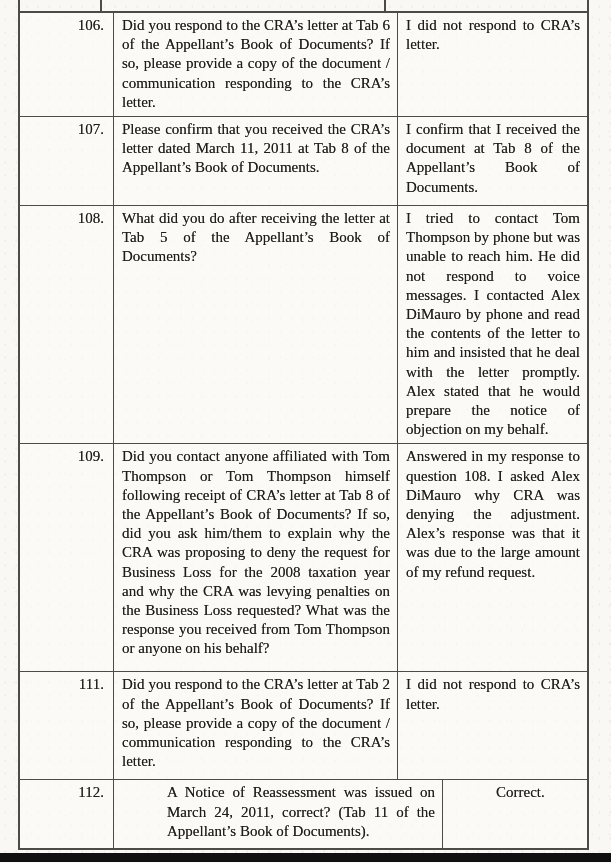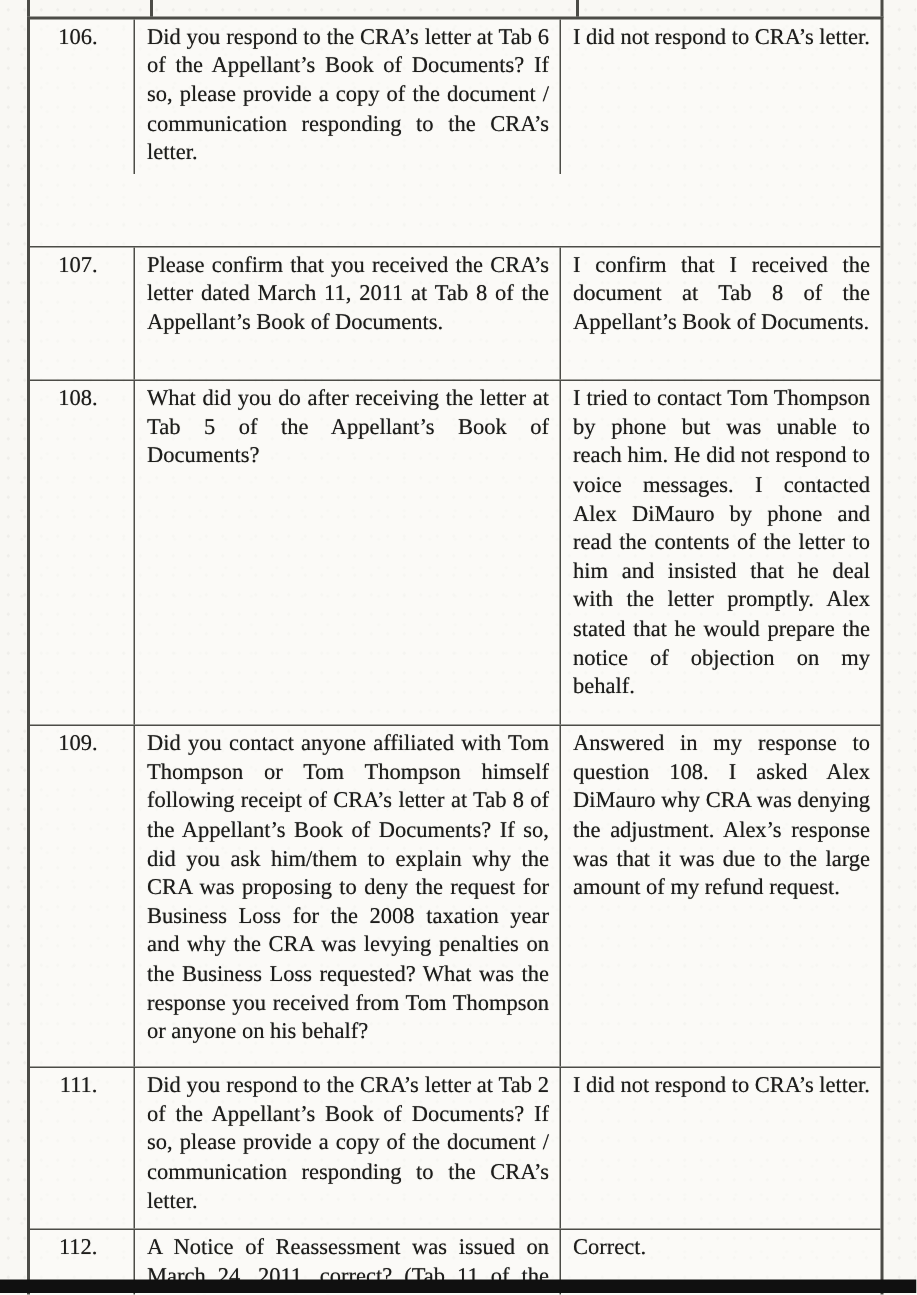--- a/index.html
+++ b/index.html
@@ -58,25 +58,25 @@
   }
   .cell {
     box-sizing: border-box;
     padding: 3px 7px 4px 8px;
     font-size: 15px;
     line-height: 19.2px;
     text-align: justify;
     text-shadow: 0 0 0.5px rgba(25,25,22,0.65);
   }
   .cell-num {
-    width: 70px;
+    width: 94px;
     flex: none;
     border-right: 1.7px solid #4c4c47;
     text-align: right;
-    padding-right: 24px;
+    padding-right: 9px;
   }
   .cell-q {
     width: 284px;
     flex: none;
     border-right: 1.7px solid #4c4c47;
   }
   .cell-a {
     flex: 1;
   }
   .bottom-bar {
@@ -95,40 +95,40 @@
 <div class="stub stub-num"></div>
 <div class="stub stub-mid"></div>
 <div class="stub stub-right"></div>
 
 <div class="doc-table" id="qa-table">
     <div class="trow" style="min-height: 100px;">
       <div class="cell cell-num">106.</div>
       <div class="cell cell-q">Did you respond to the CRA’s letter at Tab 6 of the Appellant’s Book of Documents? If so, please provide a copy of the document / communication responding to the CRA’s letter.</div>
       <div class="cell cell-a">I did not respond to CRA’s letter.</div>
     </div>
-    <div class="trow" style="min-height: 88px; margin-top: 48px;">
+    <div class="trow" style="min-height: 88px;">
       <div class="cell cell-num">107.</div>
       <div class="cell cell-q">Please confirm that you received the CRA’s letter dated March 11, 2011 at Tab 8 of the Appellant’s Book of Documents.</div>
       <div class="cell cell-a">I confirm that I received the document at Tab 8 of the Appellant’s Book of Documents.</div>
     </div>
     <div class="trow" style="min-height: 229px;">
       <div class="cell cell-num">108.</div>
       <div class="cell cell-q">What did you do after receiving the letter at Tab 5 of the Appellant’s Book of Documents?</div>
       <div class="cell cell-a">I tried to contact Tom Thompson by phone but was unable to reach him. He did not respond to voice messages. I contacted Alex DiMauro by phone and read the contents of the letter to him and insisted that he deal with the letter promptly. Alex stated that he would prepare the notice of objection on my behalf.</div>
     </div>
     <div class="trow" style="min-height: 227px;">
       <div class="cell cell-num">109.</div>
       <div class="cell cell-q">Did you contact anyone affiliated with Tom Thompson or Tom Thompson himself following receipt of CRA’s letter at Tab 8 of the Appellant’s Book of Documents? If so, did you ask him/them to explain why the CRA was proposing to deny the request for Business Loss for the 2008 taxation year and why the CRA was levying penalties on the Business Loss requested? What was the response you received from Tom Thompson or anyone on his behalf?</div>
       <div class="cell cell-a">Answered in my response to question 108. I asked Alex DiMauro why CRA was denying the adjustment. Alex’s response was that it was due to the large amount of my refund request.</div>
     </div>
     <div class="trow" style="min-height: 107px;">
       <div class="cell cell-num">111.</div>
       <div class="cell cell-q">Did you respond to the CRA’s letter at Tab 2 of the Appellant’s Book of Documents? If so, please provide a copy of the document / communication responding to the CRA’s letter.</div>
       <div class="cell cell-a">I did not respond to CRA’s letter.</div>
     </div>
-    <div class="trow" style="min-height: 68px;">
+    <div class="trow" style="min-height: 68px; gap: 45px;">
       <div class="cell cell-num">112.</div>
       <div class="cell cell-q">A Notice of Reassessment was issued on March 24, 2011, correct? (Tab 11 of the Appellant’s Book of Documents).</div>
       <div class="cell cell-a">Correct.</div>
     </div>
   </div>
 
 <div class="bottom-bar"></div>
 
 </body></html>

